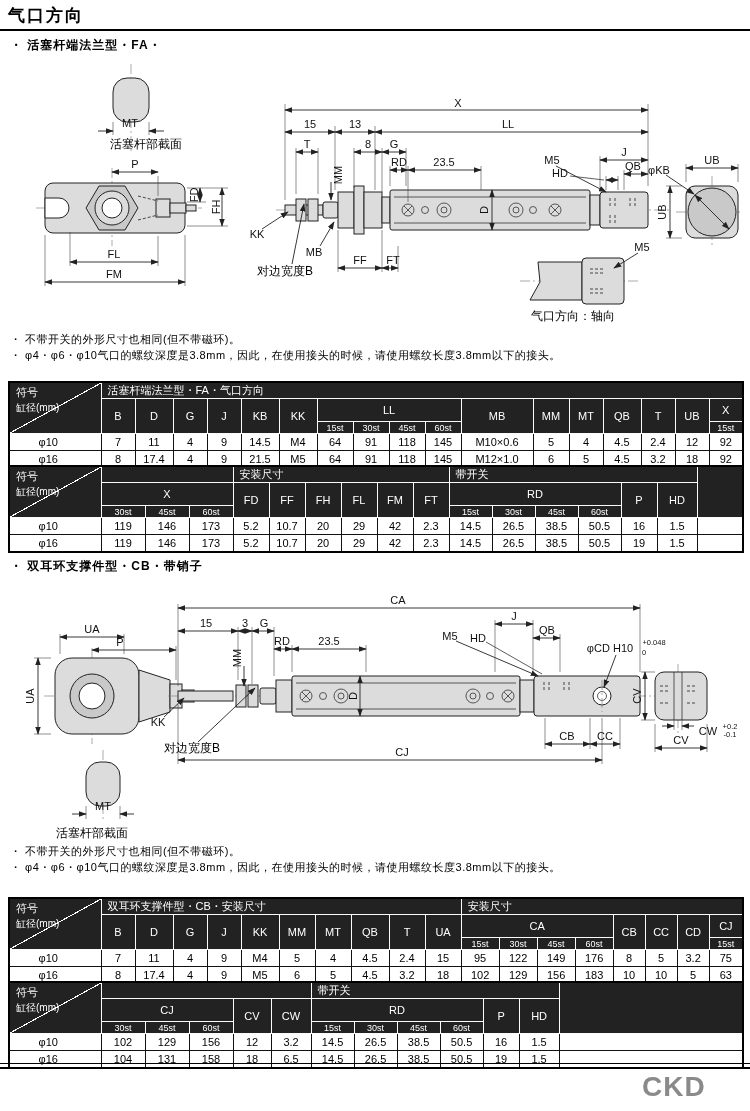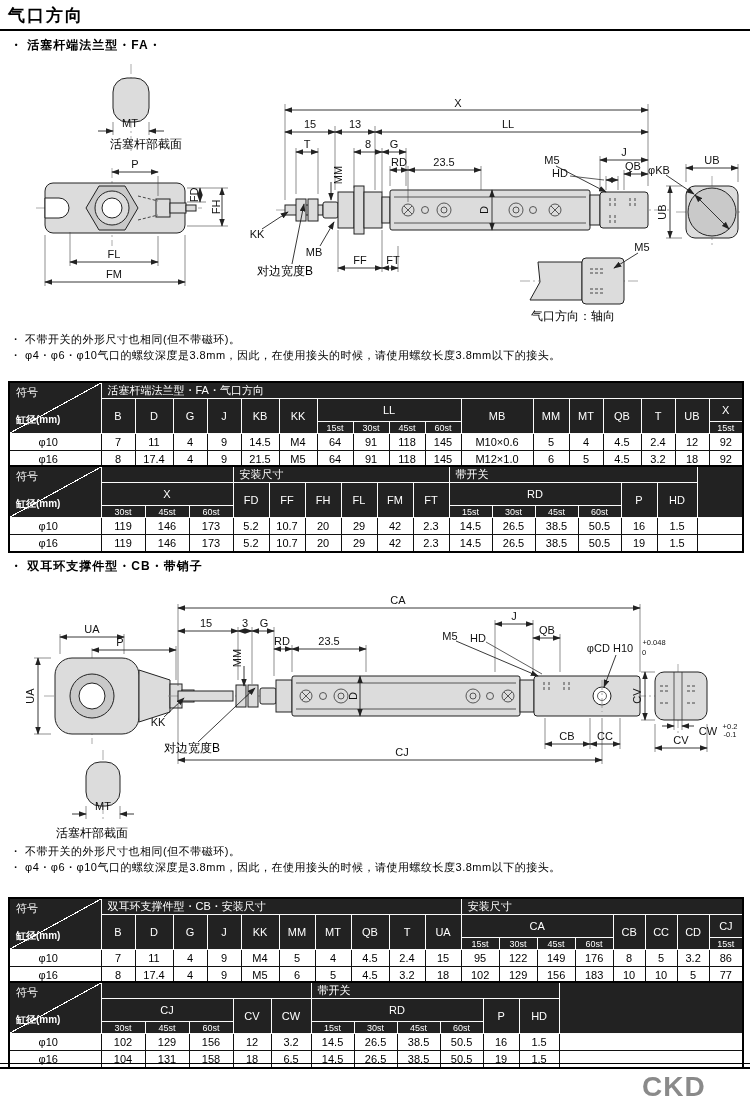--- a/index.html
+++ b/index.html
@@ -29,21 +29,21 @@
   .tbl{position:absolute;left:8px;width:734px;}
   .tbl table{width:734px;border-collapse:collapse;table-layout:fixed;border:2px solid #000;}
   .tbl th{background:#222;color:#fff;border:1px solid #fbfbfb;font-weight:normal;
           font-size:11px;height:22px;padding:0;text-align:center;overflow:hidden;}
   .tbl thead tr:nth-child(1) th{height:14px;}
   .tbl thead tr:nth-child(3) th{font-size:9px;height:11px;}
   .tbl th.g{text-align:left;padding-left:6px;}
   .tbl th.corner{background:linear-gradient(to bottom right,#222 49.4%,#fff 49.4%,#fff 50.6%,#222 50.6%);}
   .corner{position:relative;}
   .ctop{position:absolute;top:2px;left:6px;font-size:11px;}
-  .cbot{position:absolute;bottom:6px;left:6px;font-size:10px;font-weight:bold;}
+  .cbot{position:absolute;bottom:18px;left:6px;font-size:10px;}
   .tbl td{border:1px solid #111;font-size:11px;text-align:center;height:14px;
           padding:1px 0;background:#fff;color:#000;}
   .tbl td.rl{padding-right:14px;}
   .frule1{position:absolute;left:0;top:1063px;width:750px;height:1px;background:#000;}
   .frule2{position:absolute;left:0;top:1067px;width:750px;height:2px;background:#000;}
   .ckd{position:absolute;left:642px;top:1071px;font-size:28px;font-weight:800;
        color:#8a8a8a;letter-spacing:1px;}
 </style>
 </head>
 <body>
@@ -653,42 +653,42 @@
             <td>4.5</td>
             <td>2.4</td>
             <td>15</td>
             <td>95</td>
             <td>122</td>
             <td>149</td>
             <td>176</td>
             <td>8</td>
             <td>5</td>
             <td>3.2</td>
-            <td>86</td>
+            <td>75</td>
           </tr>
           <tr>
             <td class="rl">φ16</td>
             <td>8</td>
             <td>17.4</td>
             <td>4</td>
             <td>9</td>
             <td>M5</td>
             <td>6</td>
             <td>5</td>
             <td>4.5</td>
             <td>3.2</td>
             <td>18</td>
             <td>102</td>
             <td>129</td>
             <td>156</td>
             <td>183</td>
             <td>10</td>
             <td>10</td>
             <td>5</td>
-            <td>77</td>
+            <td>63</td>
           </tr>
         </tbody>
       </table>
     </div>
   <div class="tbl" style="top:981px">
       <table>
         <colgroup>
           <col style="width: 92px;">
           <col style="width: 44px;">
           <col style="width: 44px;">

